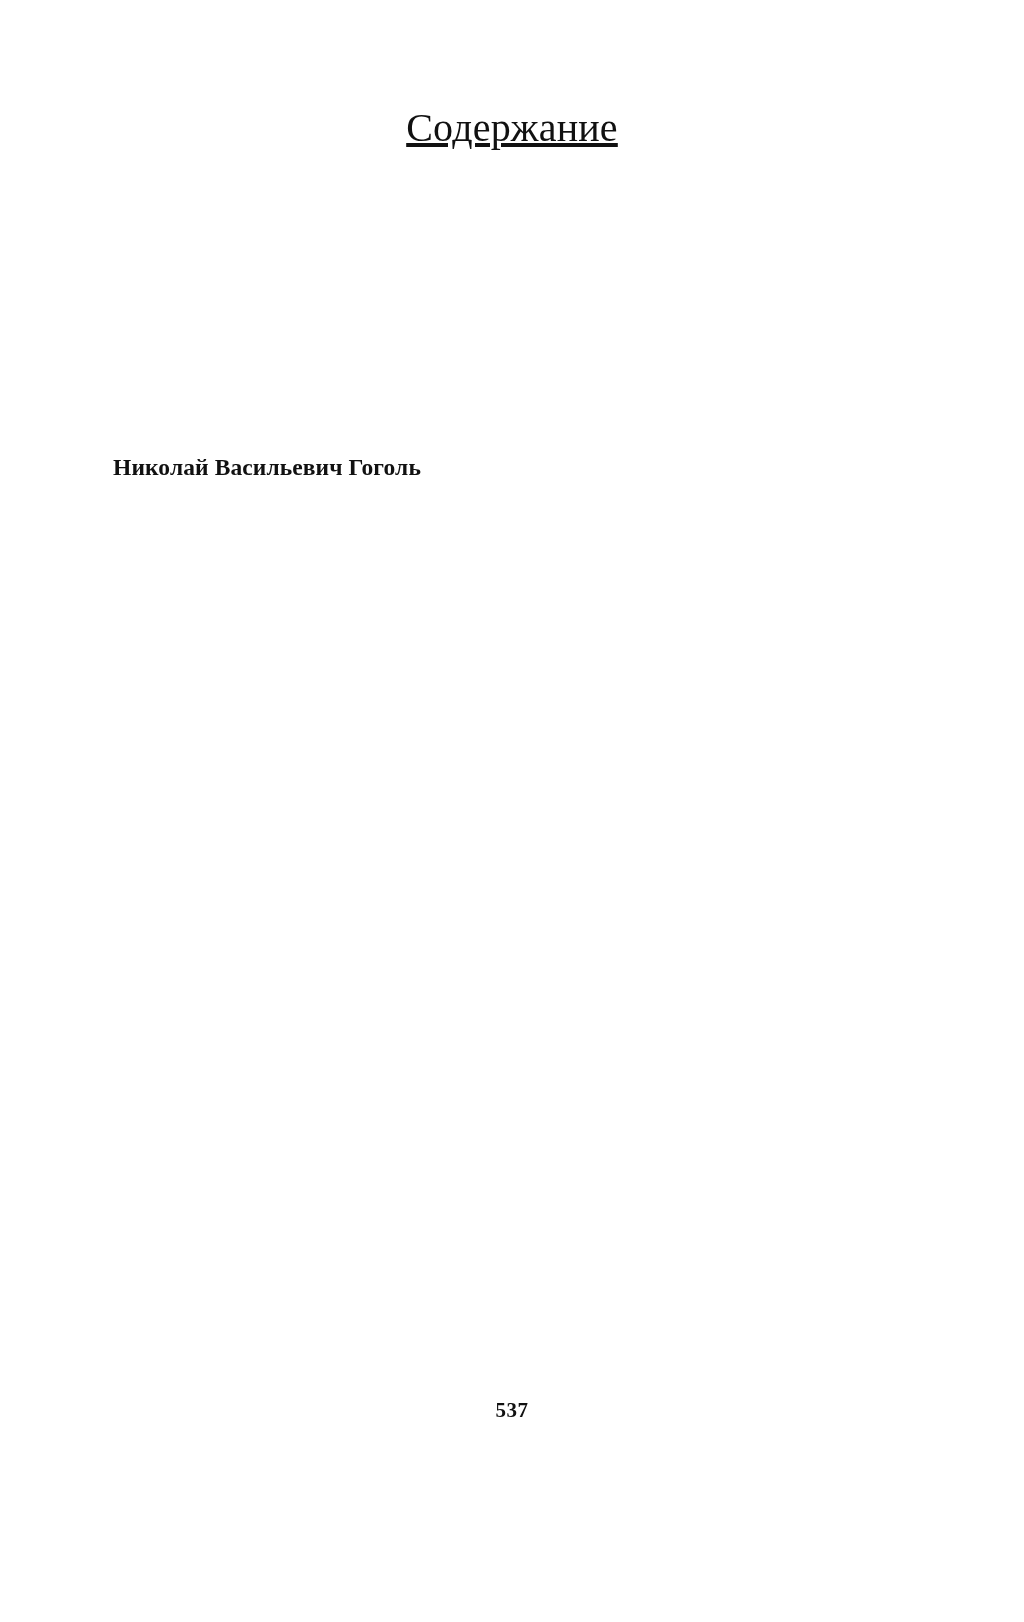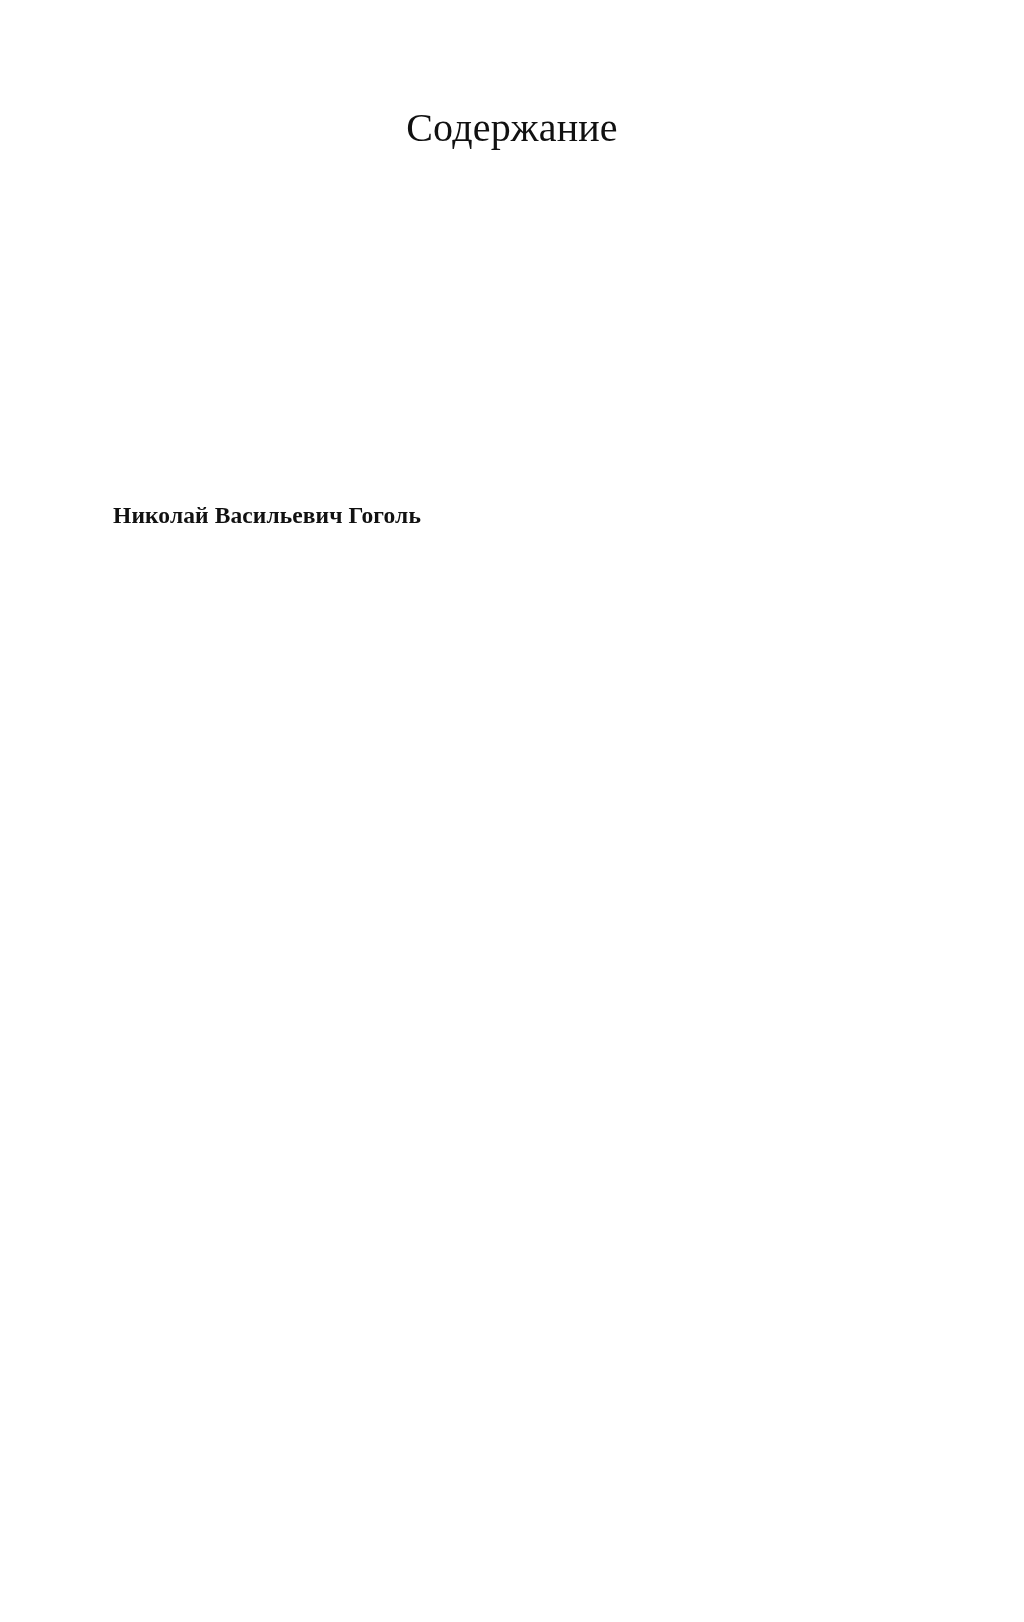--- a/index.html
+++ b/index.html
@@ -14,20 +14,21 @@
     color: #111111;
     position: relative;
     overflow: hidden;
   }
 
   .page {
     width: 1024px;
     height: 1339px;
     position: relative;
     box-sizing: border-box;
+    text-decoration: underline;
   }
 
   
   .toc-title {
     text-align: center;
     font-size: 40px;
     font-weight: 400;
     letter-spacing: 0.2px;
     margin: 0;
     padding-top: 104px;
@@ -45,21 +46,20 @@
   
   .author-heading {
     font-weight: bold;
     font-size: 23.5px;
     line-height: 31px;
     margin: 0 0 7px 0;
     letter-spacing: 0.1px;
   }
   .author-heading .line {
     display: block;
-    margin-top: 48px;
   }
 
   
   .entry {
     display: flex;
     align-items: baseline;
     font-size: 22.5px;
     line-height: 39px;
     width: 100%;
     white-space: nowrap;
@@ -120,14 +120,15 @@
     </div>
 
     <div class="entry">
       <span class="label">Гоголек: веселый меланхолик</span>
       <span class="leader"></span>
       <span class="page">5</span>
     </div>
 
   </div>
 
+  <div class="folio">537</div>
 
 </div>
 
 </body></html>

